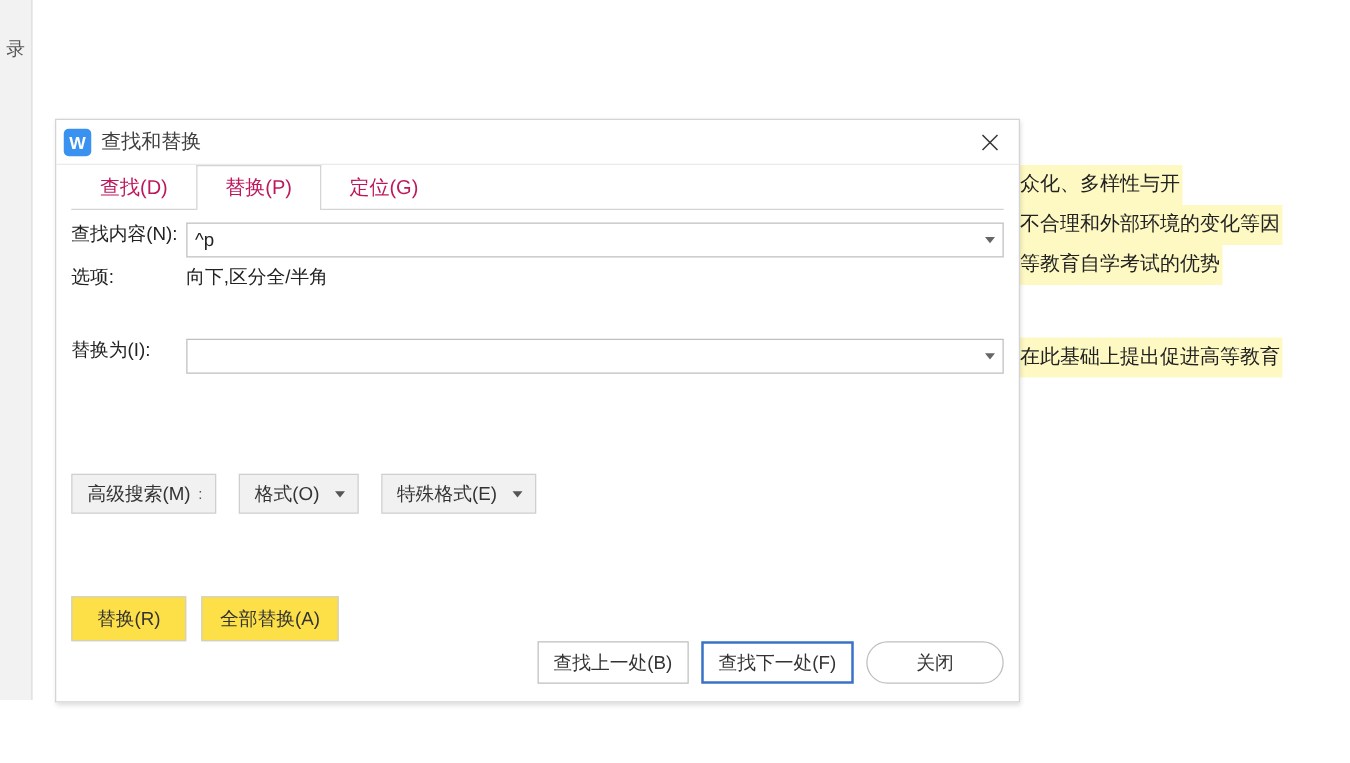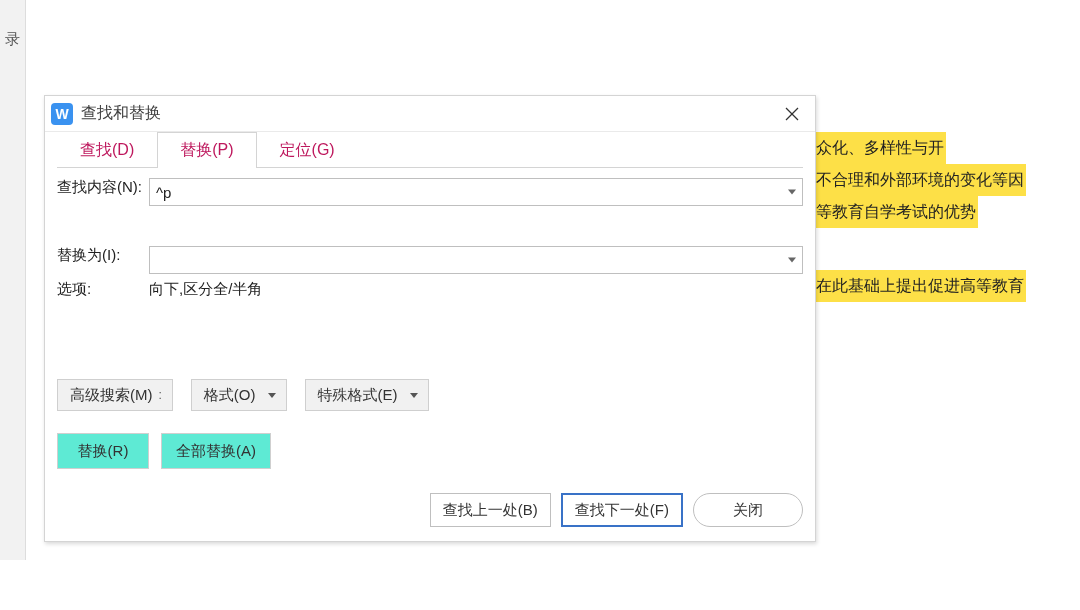--- a/index.html
+++ b/index.html
@@ -22,21 +22,21 @@
       background: #f2f2f2;
       border-right: 1px solid #ddd;
       padding-top: 30px;
       text-align: center;
       color: #555;
       font-size: 15px;
     }
     .doc-bg-text {
       position: absolute;
       color: #222;
-      background: #fde047;
+      background: #fef9c3;
       white-space: nowrap;
       font-size: 16px;
       line-height: 32px;
       padding: 0 2px;
     }
     .dialog {
       position: absolute;
       left: 44px;
       top: 95px;
       width: 772px;
@@ -156,35 +156,35 @@
       margin-left: 6px;
     }
     .bottom-buttons-left {
       display: flex;
       gap: 12px;
       margin-top: 22px;
     }
     .push-btn {
       height: 36px;
       min-width: 92px;
-      background: #5eead4;
+      background: #fde047;
       border: 1px solid #cfcfcf;
       display: flex;
       align-items: center;
       justify-content: center;
       padding: 0 14px;
       font-size: 15px;
       color: #333;
       cursor: pointer;
+      margin-top: 44px;
     }
     .footer-row {
       display: flex;
       justify-content: flex-end;
       gap: 10px;
-      margin-top: 24px;
     }
     .footer-btn {
       height: 34px;
       min-width: 110px;
       background: #fff;
       border: 1px solid #bfbfbf;
       display: flex;
       align-items: center;
       justify-content: center;
       padding: 0 12px;
@@ -228,33 +228,33 @@
     </div>
 
     <div class="form-row">
       <div class="form-label">查找内容(N):</div>
       <div class="combo">
         <span>^p</span>
         <div class="combo-caret"></div>
       </div>
     </div>
 
+    <div class="form-row" style="margin-top:6px;">
+      <div class="form-label">选项:</div>
+      <div class="options-text">向下,区分全/半角</div>
+    </div>
+
     <div class="form-row" style="margin-top:40px;">
       <div class="form-label">替换为(I):</div>
       <div class="combo">
         <span></span>
         <div class="combo-caret"></div>
       </div>
     </div>
 
-    <div class="form-row" style="margin-top:6px;">
-      <div class="form-label">选项:</div>
-      <div class="options-text">向下,区分全/半角</div>
-    </div>
-
     <div class="middle-buttons">
       <div class="dropdown-btn">
         <span>高级搜索(M)</span>
         <span style="font-size:12px;color:#555;">:</span>
       </div>
       <div class="dropdown-btn">
         <span>格式(O)</span>
         <div class="btn-caret"></div>
       </div>
       <div class="dropdown-btn">

